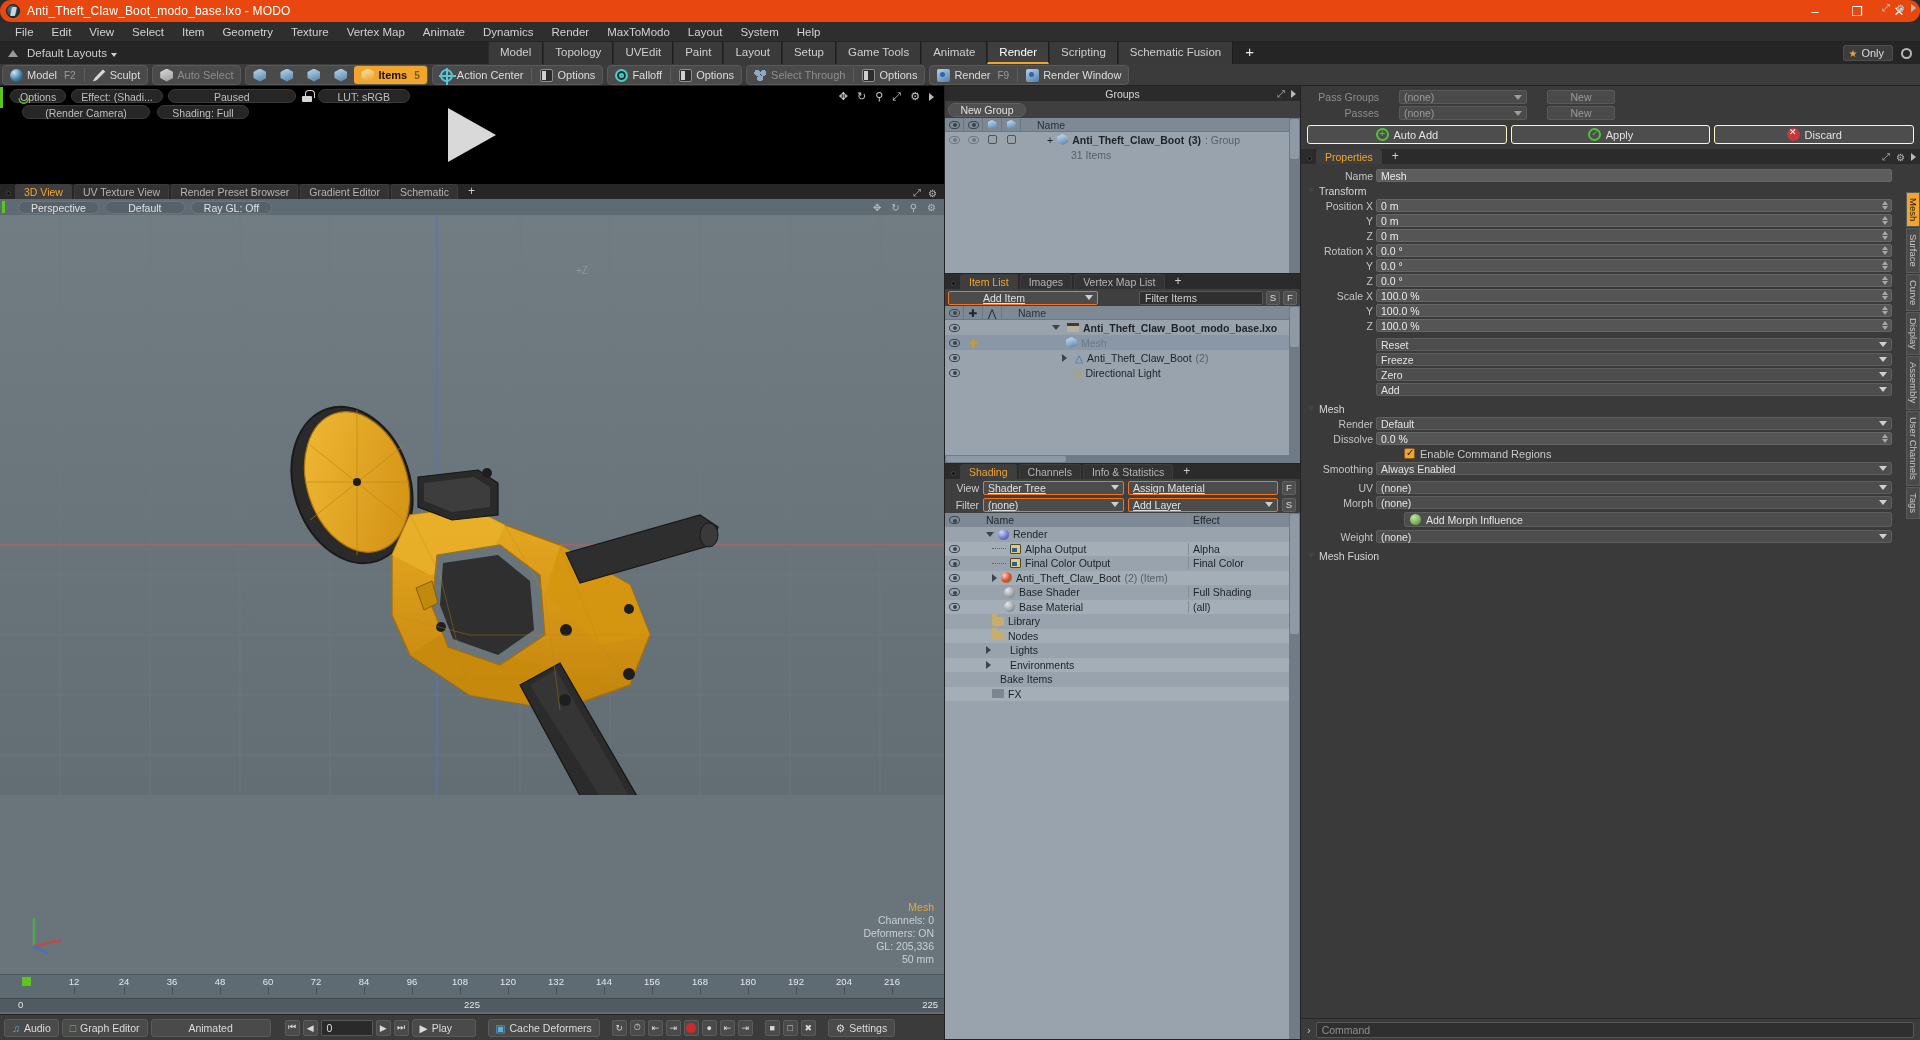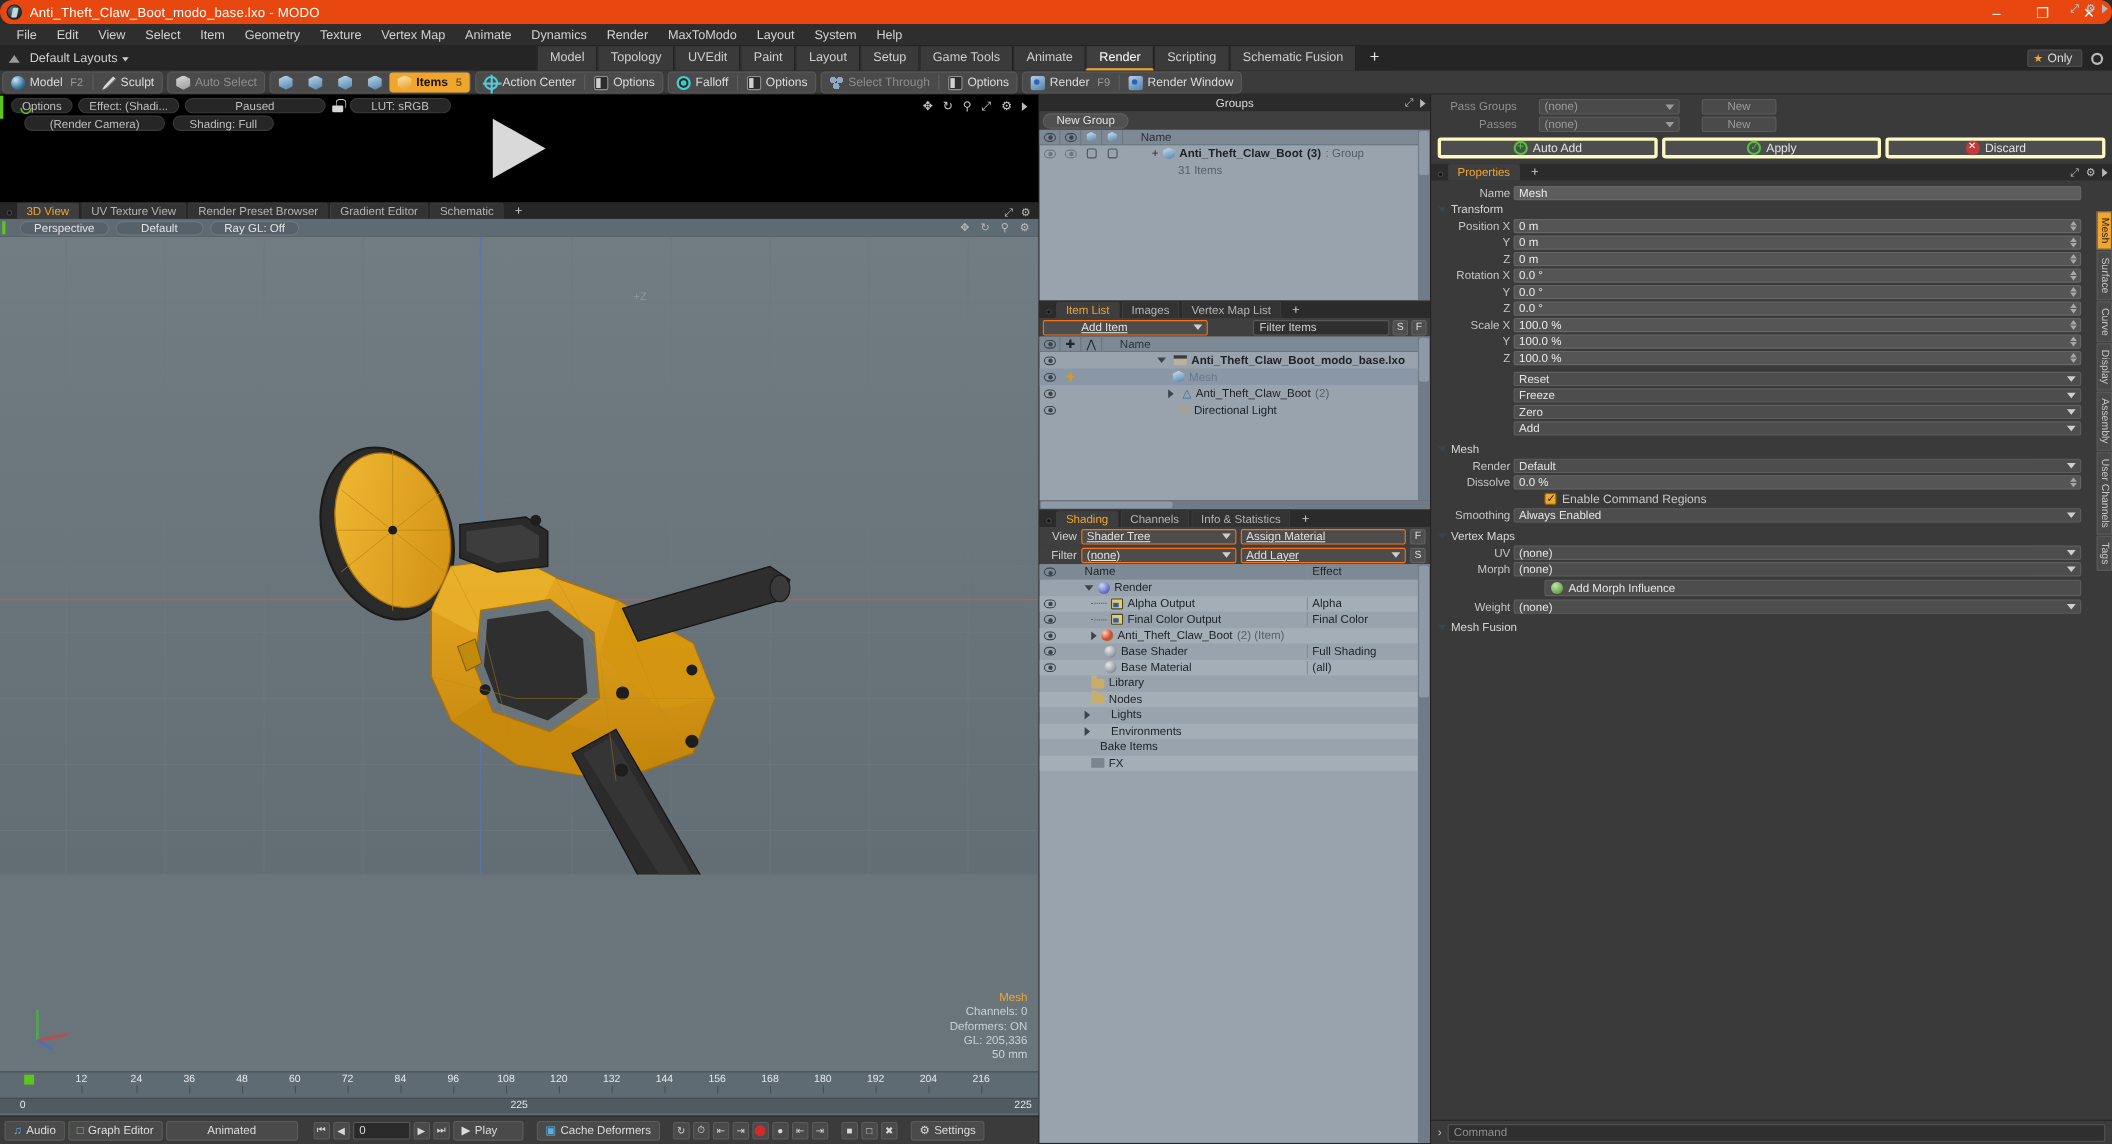--- a/index.html
+++ b/index.html
@@ -268,21 +268,21 @@
     background: #4a4a4a; border: 1px solid #5a5a5a; border-radius: 2px; height: 14px; width: 128px;
     display: flex; align-items: center; padding: 0 4px; font-size: 10.5px; color: #9b9b9b;
   }
   .pdd .arr { margin-left: auto; width:0;height:0;border-left:4px solid transparent;border-right:4px solid transparent;border-top:5px solid #9b9b9b; }
   .pbtn {
     background: #4a4a4a; border: 1px solid #5a5a5a; border-radius: 2px; height: 14px; width: 68px;
     display: flex; align-items: center; justify-content: center; font-size: 10.5px; color: #9b9b9b;
   }
   .actionrow { display: flex; gap: 4px; padding: 4px 6px 5px 6px; }
   .abtn {
-    flex: 1 1 0; height: 19px; background: #4d4d4d; border: 3px solid #fef9c3; border-radius: 3px;
+    flex: 1 1 0; height: 19px; background: #4d4d4d; border: 1px solid #fef9c3; border-radius: 3px;
     display: flex; align-items: center; justify-content: center; gap: 5px; font-size: 11px; color: #e2e2e2;
   }
   .circ-plus { width: 13px; height: 13px; border-radius: 50%; border: 2px solid #4fc23a; position: relative; }
   .circ-plus::after { content:"+"; position:absolute; left:1.5px; top:-3px; font-size: 11px; color:#4fc23a; }
   .circ-chk { width: 13px; height: 13px; border-radius: 50%; border: 2px solid #4fc23a; position: relative; }
   .circ-chk::after { content:"\2713"; position:absolute; left:1.5px; top:-2px; font-size: 9px; color:#4fc23a; }
   .circ-x { width: 13px; height: 13px; border-radius: 50%; background: #c23a3a; position: relative; }
   .circ-x::after { content:"\2715"; position:absolute; left:2.5px; top:-1px; font-size: 9px; color:#fff; }
 
   .prop-tabs { height: 15px; background: #2b2b2b; display: flex; align-items: flex-end; padding-left: 4px; flex: 0 0 15px; position: relative; }
@@ -1300,24 +1300,20 @@
           </div>
           <div class="frow">
             <div class="flbl">Smoothing</div>
             <div class="fdd">
                 <span>Always Enabled</span>
                 <span class="arr"></span>
               </div>
           </div>
 
           <div style="height:4px"></div>
-          <div class="sec-hdr">
-              <span class="tri-d"></span>
-              <span>Vertex Maps</span>
-            </div>
 
           <div class="frow">
             <div class="flbl">UV</div>
             <div class="fdd">
                 <span>(none)</span>
                 <span class="arr"></span>
               </div>
           </div>
           <div class="frow">
             <div class="flbl">Morph</div>

